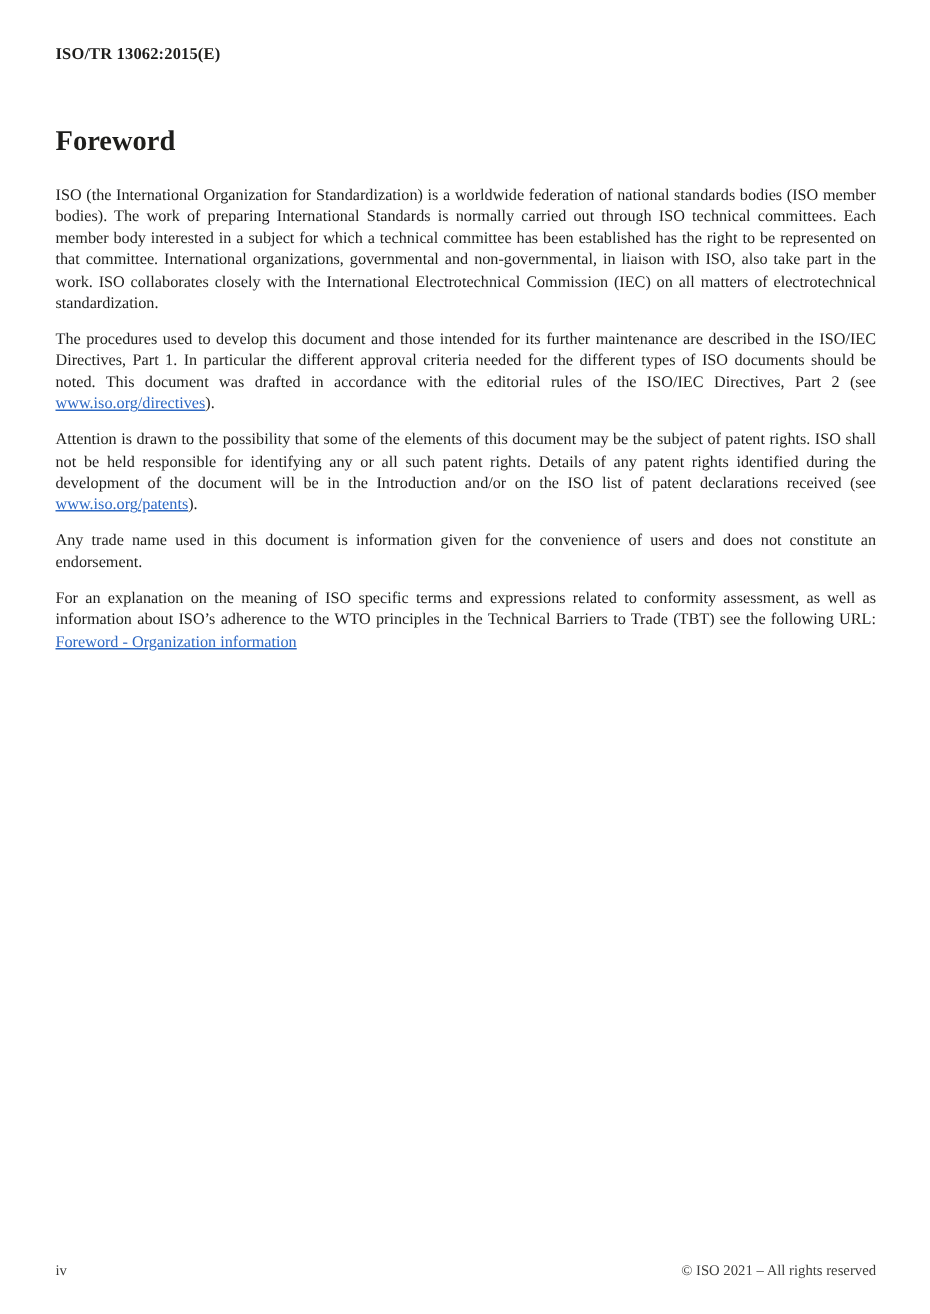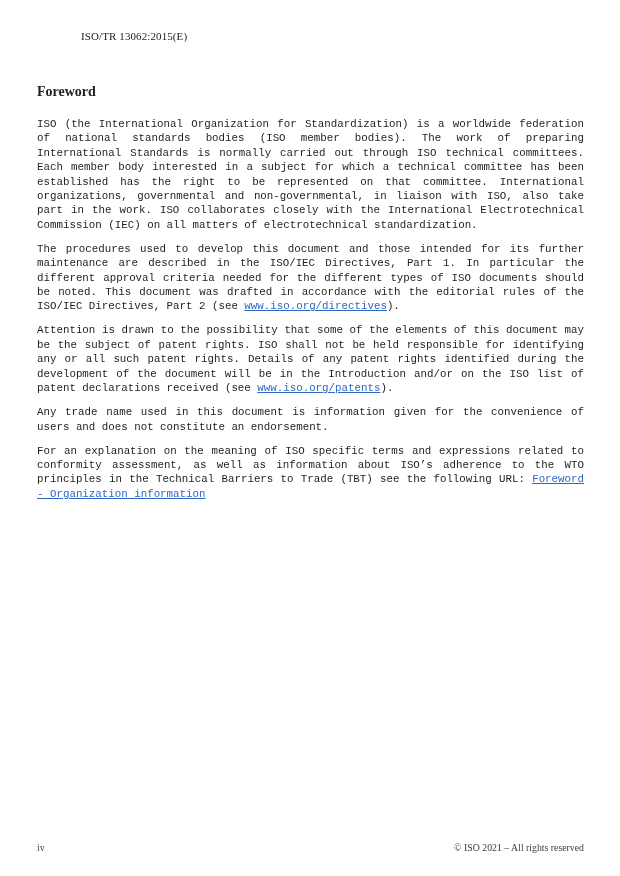--- a/index.html
+++ b/index.html
@@ -8,39 +8,38 @@
     width: 620px;
     height: 876px;
     margin: 0 auto;
     background: #ffffff;
     box-sizing: border-box;
     padding: 30px 36px 0 37px;
     font-family: "Liberation Serif", serif;
     color: #1e1e1c;
   }
   .doc-ref {
-    font-weight: normal;
+    font-weight: bold;
     font-size: 11px;
     letter-spacing: 0.1px;
     color: #1e1e1c;
-    margin-left: 44px;
   }
   .title {
-    font-size: 14px;
+    font-size: 19px;
     font-weight: bold;
     margin: 42px 0 0 0;
     color: #1e1e1c;
   }
   .body-text {
     margin-top: 17px;
     font-size: 10.8px;
     line-height: 14.4px;
     text-align: justify;
   }
-  .body-text p { margin: 0 0 9.6px 0; font-family: Liberation Mono, monospace; }
+  .body-text p { margin: 0 0 9.6px 0; }
   .link {
     color: var(--link-color, #2d68c3);
     text-decoration: underline;
     cursor: pointer;
   }
   .italic { font-style: italic; }
   .footer {
     position: absolute;
     left: 37px;
     right: 36px;

